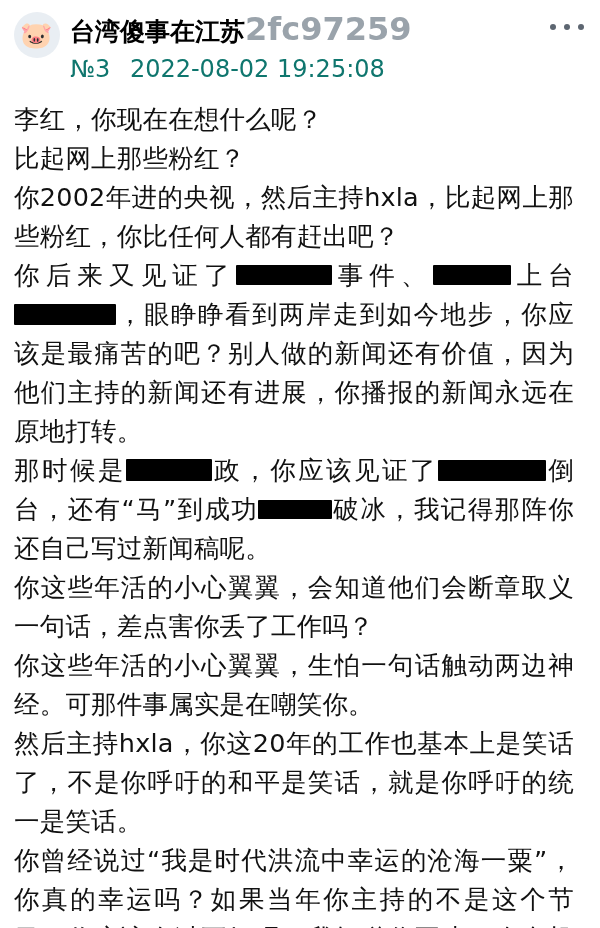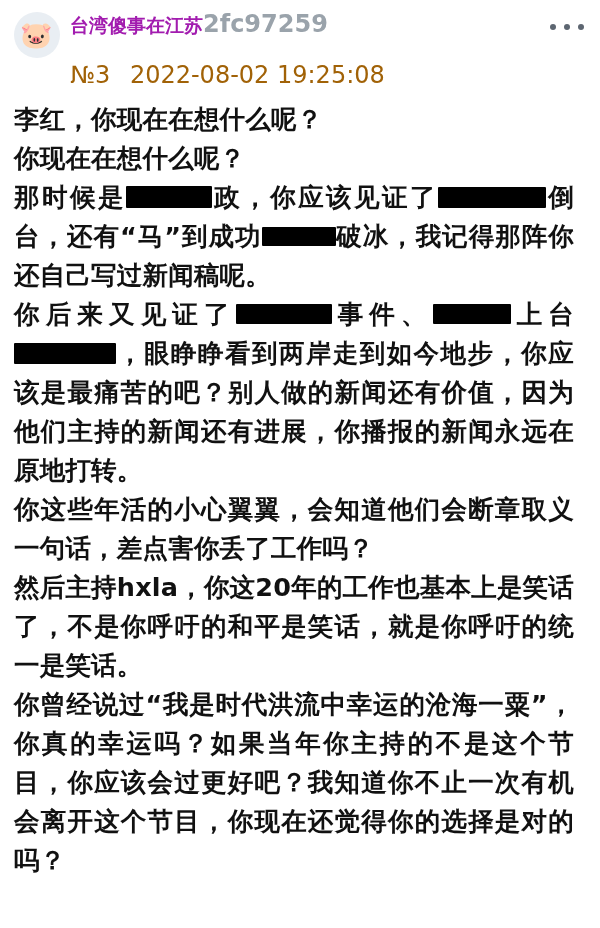--- a/index.html
+++ b/index.html
@@ -50,35 +50,35 @@
     flex: 1 1 auto;
     min-width: 0;
     padding-top: 0px;
   }
   .name-line {
     display: flex;
     align-items: baseline;
     white-space: nowrap;
   }
   .username {
-    font-size: 19px;
+    font-size: 25px;
     font-weight: bold;
-    color: #a21caf;
+    color: #000000;
     letter-spacing: 0px;
   }
   .userid {
-    font-size: 24px;
+    font-size: 32px;
     color: #9aa3ab;
     font-weight: bold;
     margin-left: 0px;
   }
   .meta-line {
-    margin-top: 22px;
+    margin-top: 7px;
     font-size: 24px;
-    color: #a16207;
+    color: #0f766e;
     white-space: nowrap;
   }
   .meta-line .num {
     font-weight: normal;
   }
   .meta-line .date {
     margin-left: 12px;
   }
   .more-btn {
     position: absolute;
@@ -101,21 +101,20 @@
     margin-top: 12px;
     font-size: 25.5px;
     line-height: 39px;
     color: #111111;
     letter-spacing: 0.2px;
   }
   .body p {
     margin: 0 12px 0 0;
     text-align: justify;
     text-justify: inter-character;
-    font-weight: bold;
   }
   
   .redact {
     display: inline-block;
     background: #000000;
     border-radius: 1px;
     vertical-align: middle;
     position: relative;
     top: -2px;
   }
@@ -150,28 +149,30 @@
     </div>
     <div class="more-btn">
       <i></i>
       <i></i>
       <i></i>
     </div>
   </div>
 
   <div class="body">
     <p>李红，你现在在想什么呢？</p>
-    <p>你现在在想什么呢？</p>
+    <p>比起网上那些粉红？</p>
+    <p>你2002年进的央视，然后主持hxla，比起网上那些粉红，你比任何人都有赶出吧？</p>
+
+    <p class="blurline">
+      <span>你后来又见证了</span><span class="redact r3"></span><span>事件、</span><span class="redact r5"></span><span>上台</span><span class="redact r6"></span><span>，眼睁睁看到两岸走到如今地步，你应该是最痛苦的吧？别人做的新闻还有价值，因为他们主持的新闻还有进展，你播报的新闻永远在原地打转。</span>
+    </p>
 
     <p class="blurline">
       <span>那时候是</span><span class="redact r1"></span><span>政，你应该见证了</span><span class="redact r2"></span><span>倒台，还有“马”到成功</span><span class="redact r4"></span><span>破冰，我记得那阵你还自己写过新闻稿呢。</span>
     </p>
 
-    <p class="blurline">
-      <span>你后来又见证了</span><span class="redact r3"></span><span>事件、</span><span class="redact r5"></span><span>上台</span><span class="redact r6"></span><span>，眼睁睁看到两岸走到如今地步，你应该是最痛苦的吧？别人做的新闻还有价值，因为他们主持的新闻还有进展，你播报的新闻永远在原地打转。</span>
-    </p>
-
     <p>你这些年活的小心翼翼，会知道他们会断章取义一句话，差点害你丢了工作吗？</p>
+    <p>你这些年活的小心翼翼，生怕一句话触动两边神经。可那件事属实是在嘲笑你。</p>
     <p>然后主持hxla，你这20年的工作也基本上是笑话了，不是你呼吁的和平是笑话，就是你呼吁的统一是笑话。</p>
     <p>你曾经说过“我是时代洪流中幸运的沧海一粟”，你真的幸运吗？如果当年你主持的不是这个节目，你应该会过更好吧？我知道你不止一次有机会离开这个节目，你现在还觉得你的选择是对的吗？</p>
   </div>
 
 </div>
 
 </body></html>

